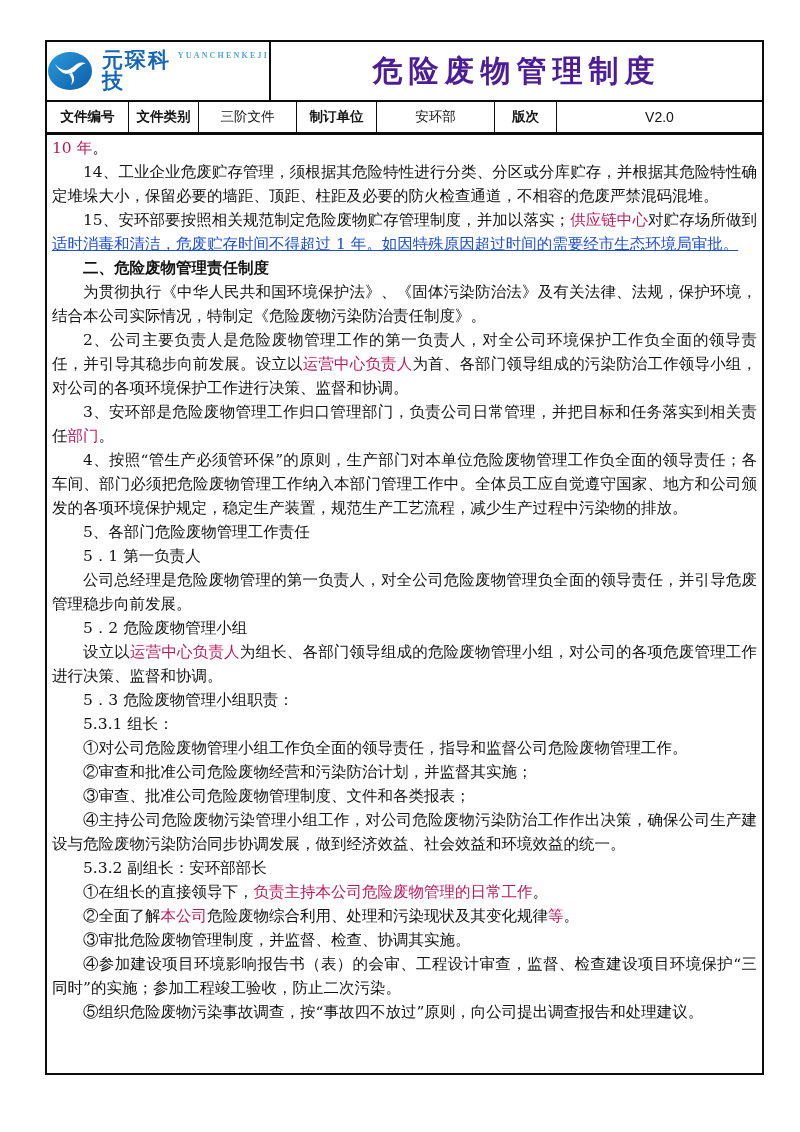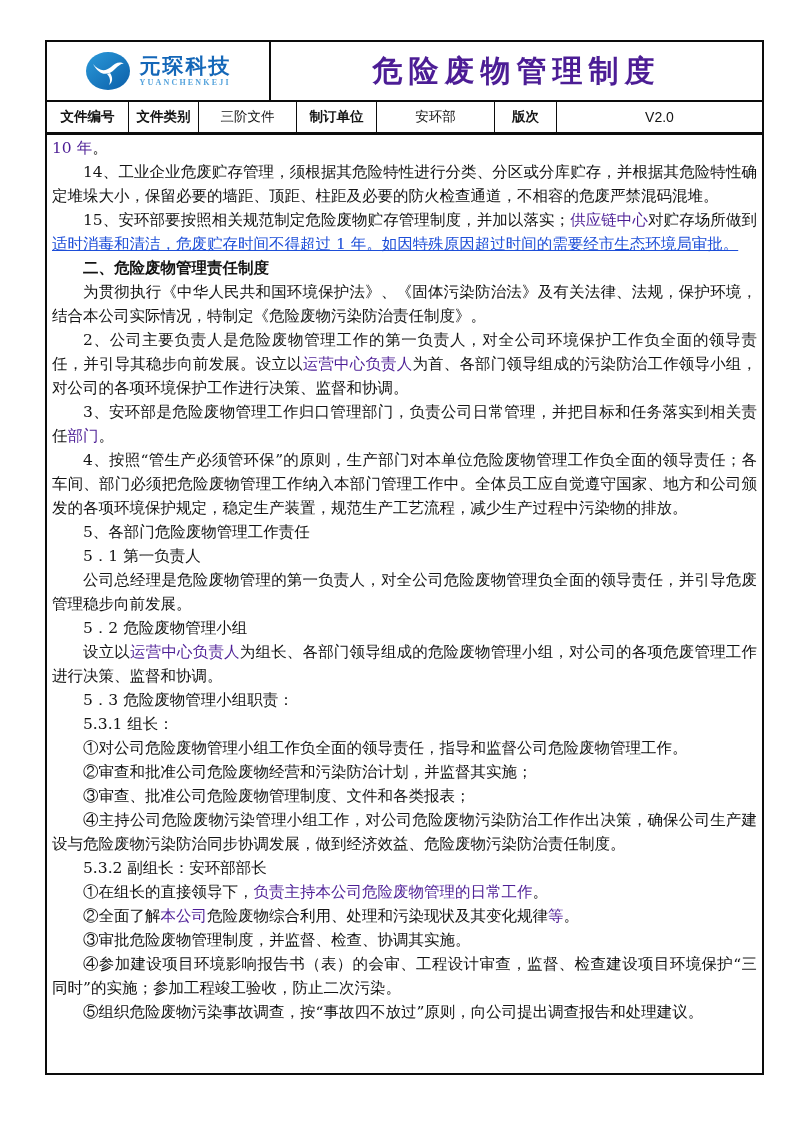--- a/index.html
+++ b/index.html
@@ -19,21 +19,21 @@
     display:flex; flex-direction:column;
     background:#fff;
   }
   
   .hdr-row1 { display:flex; height:60px; border-bottom:2px solid #0c0c0c; }
   .logo-cell {
     width:224px; border-right:2px solid #0c0c0c;
     display:flex; align-items:center; justify-content:center; gap:9px;
   }
   .logo-mark { width:46px; height:40px; flex:0 0 auto; }
-  .logo-text-wrap { display:flex; flex-direction:column; line-height:1; }
+  .logo-text-wrap { display:flex; flex-direction:row; line-height:1; }
   .logo-cn {
     font-size:21px; font-weight:bold; color:#1467b8;
     letter-spacing:2px;
     font-family:"DejaVu Sans","Liberation Sans",sans-serif;
   }
   .logo-en {
     font-size:8px; color:#55a3dc; letter-spacing:2.2px; margin-top:2px;
     font-family:Liberation Serif, serif; font-weight:bold;
   }
   .title-cell {
@@ -60,21 +60,21 @@
   .w-ver    { flex:1; }
   
   .doc-body {
     flex:1; padding:1px 5px 0 5px;
     font-size:15.5px; line-height:24px;
     overflow:hidden;
   }
   .para { margin:0; text-indent:2em; text-align:justify; }
   .para.no-indent { text-indent:0; }
   .para.bold { font-weight:bold; }
-  .c-blue { color:#4c1d95; }
+  .c-blue { color:#be185d; }
   .c-red  { color:#1d4ed8;text-decoration:underline; }
 </style>
 </head>
 <body>
 
 <div class="page">
   <div class="doc-frame">
 
     <div class="hdr-row1">
       <div class="logo-cell">
@@ -119,21 +119,21 @@
         <p class="para"><span>5、各部门危险废物管理工作责任</span></p>
         <p class="para"><span>5．1 第一负责人</span></p>
         <p class="para"><span>公司总经理是危险废物管理的第一负责人，对全公司危险废物管理负全面的领导责任，并引导危废管理稳步向前发展。</span></p>
         <p class="para"><span>5．2 危险废物管理小组</span></p>
         <p class="para"><span>设立以</span><span class="c-blue">运营中心负责人</span><span>为组长、各部门领导组成的危险废物管理小组，对公司的各项危废管理工作进行决策、监督和协调。</span></p>
         <p class="para"><span>5．3 危险废物管理小组职责：</span></p>
         <p class="para"><span>5.3.1 组长：</span></p>
         <p class="para"><span>①对公司危险废物管理小组工作负全面的领导责任，指导和监督公司危险废物管理工作。</span></p>
         <p class="para"><span>②审查和批准公司危险废物经营和污染防治计划，并监督其实施；</span></p>
         <p class="para"><span>③审查、批准公司危险废物管理制度、文件和各类报表；</span></p>
-        <p class="para"><span>④主持公司危险废物污染管理小组工作，对公司危险废物污染防治工作作出决策，确保公司生产建设与危险废物污染防治同步协调发展，做到经济效益、危险废物污染防治责任制度。</span></p>
+        <p class="para"><span>④主持公司危险废物污染管理小组工作，对公司危险废物污染防治工作作出决策，确保公司生产建设与危险废物污染防治同步协调发展，做到经济效益、社会效益和环境效益的统一。</span></p>
         <p class="para"><span>5.3.2 副组长：安环部部长</span></p>
         <p class="para"><span>①在组长的直接领导下，</span><span class="c-blue">负责主持本公司危险废物管理的日常工作</span><span>。</span></p>
         <p class="para"><span>②全面了解</span><span class="c-blue">本公司</span><span>危险废物综合利用、处理和污染现状及其变化规律</span><span class="c-blue">等</span><span>。</span></p>
         <p class="para"><span>③审批危险废物管理制度，并监督、检查、协调其实施。</span></p>
         <p class="para"><span>④参加建设项目环境影响报告书（表）的会审、工程设计审查，监督、检查建设项目环境保护“三同时”的实施；参加工程竣工验收，防止二次污染。</span></p>
         <p class="para"><span>⑤组织危险废物污染事故调查，按“事故四不放过”原则，向公司提出调查报告和处理建议。</span></p>
       </div>
 
   </div>
 </div>

